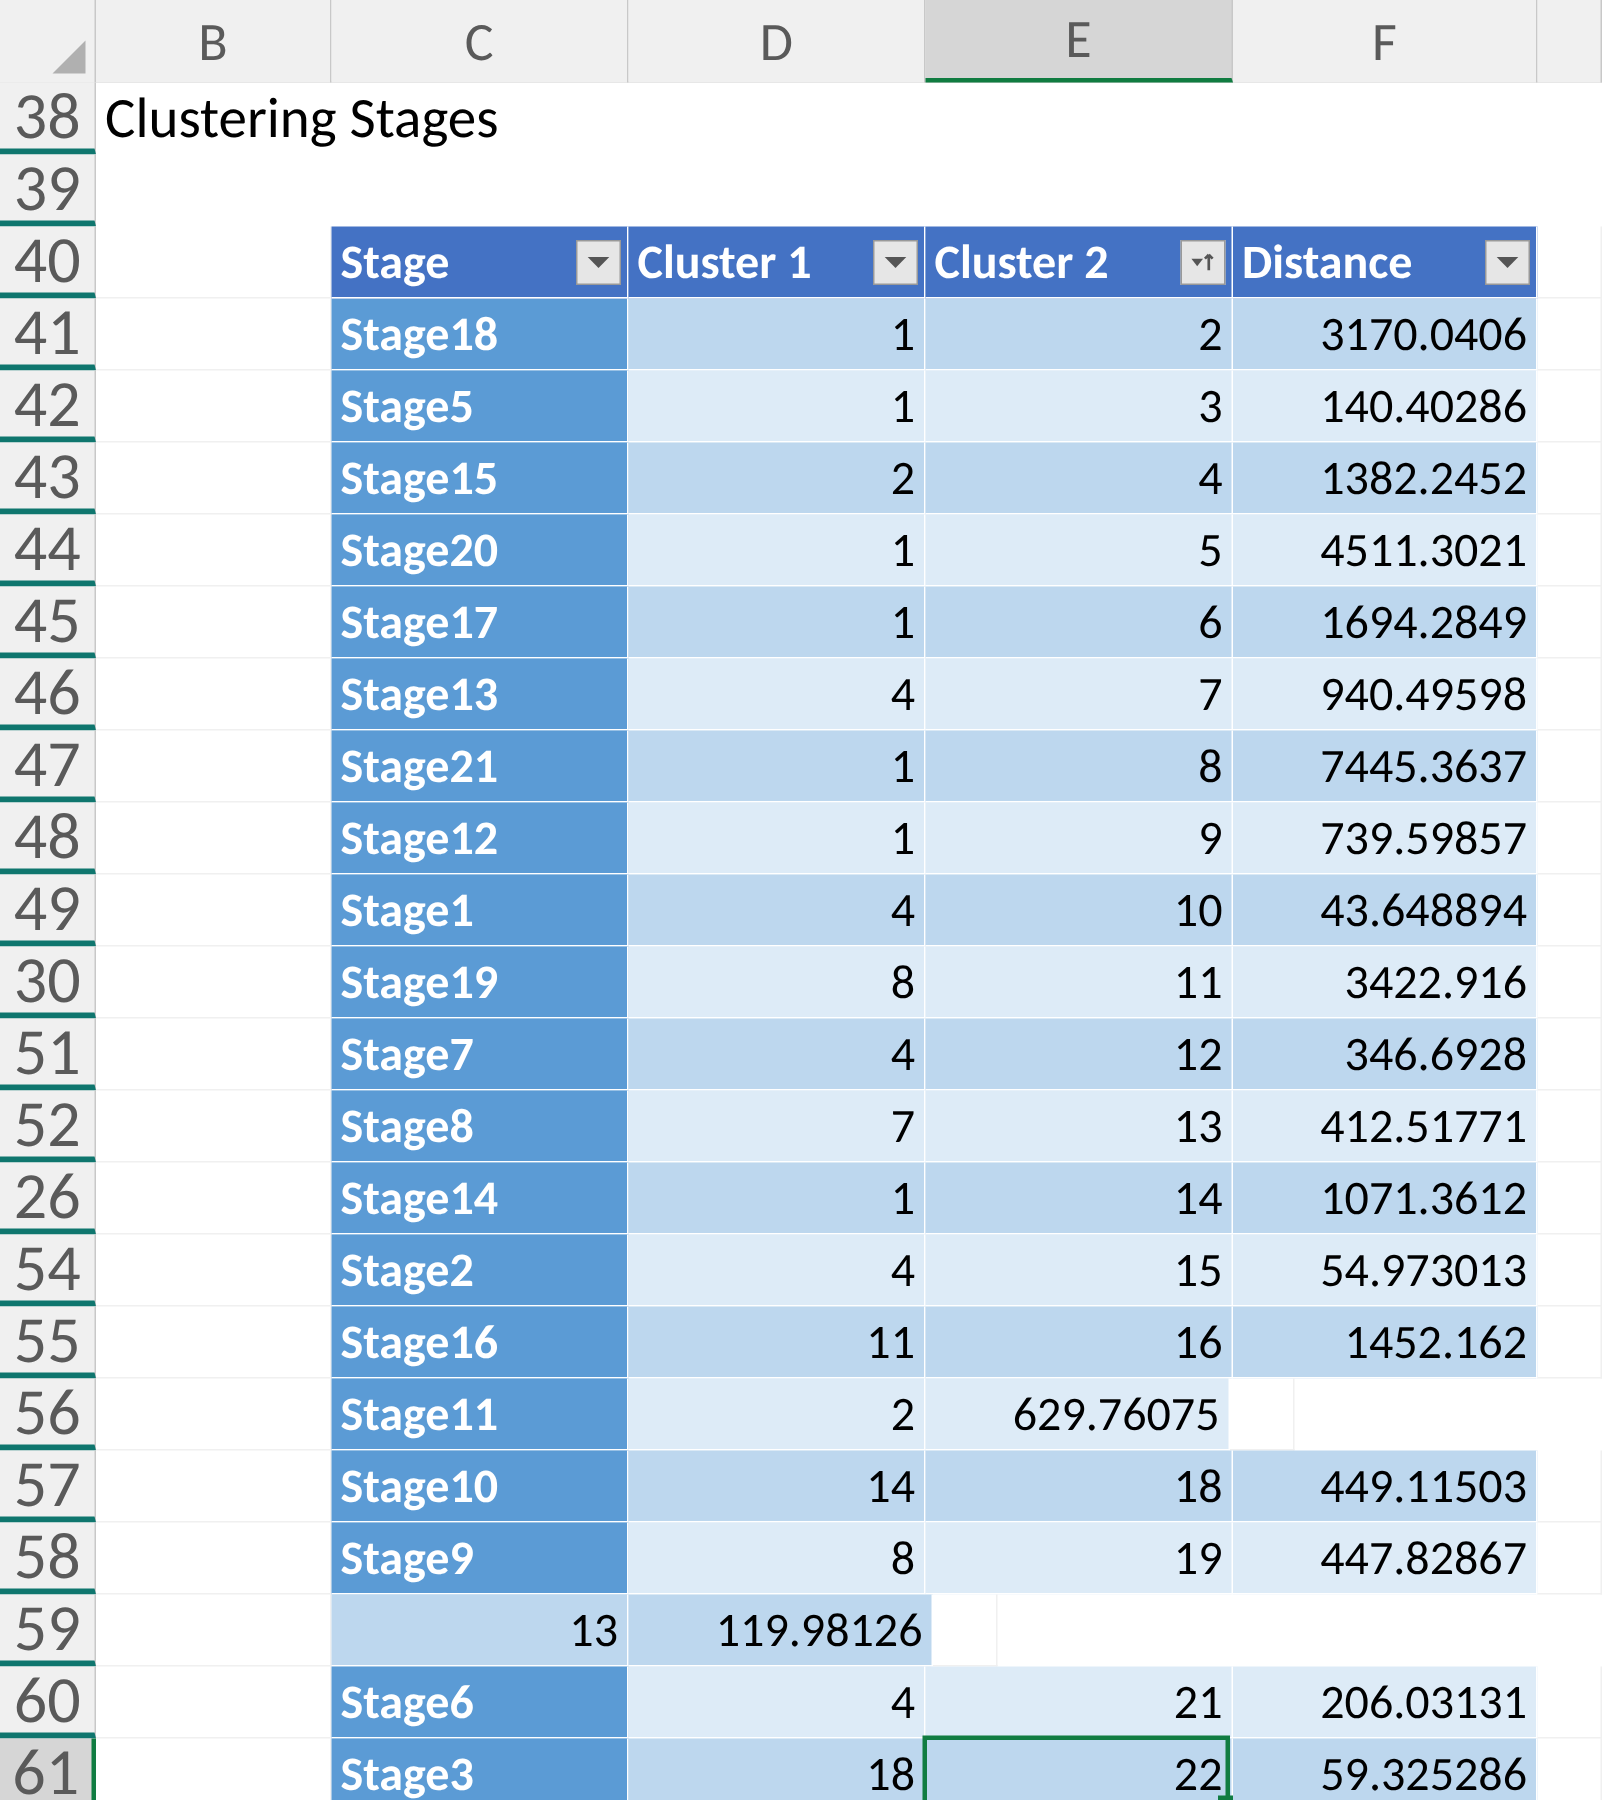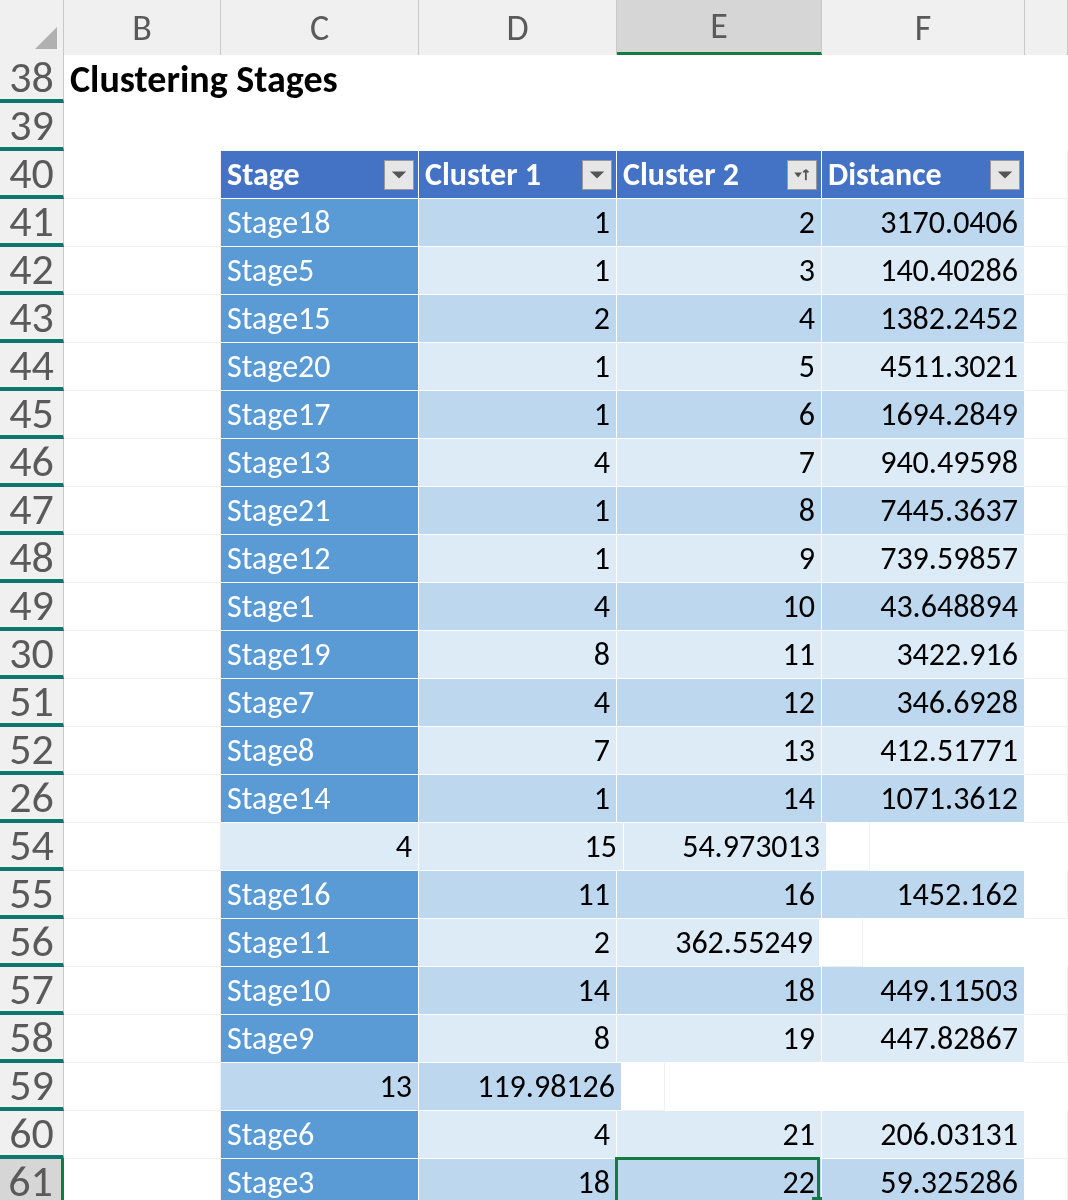--- a/index.html
+++ b/index.html
@@ -82,21 +82,21 @@
   }
   
   .wB { width:157px; }
   .wC { width:198px; }
   .wD { width:198px; }
   .wE { width:205px; }
   .wF { width:203px; }
   .wG { width:43px; }
 
   .title-cell {
-    font-weight:bold;
+    font-weight:normal;
     font-size:38px;
     color:#000;
     border:none;
   }
 
   
   .thdr {
     background:#4472C4;
     color:#fff;
     font-weight:bold;
@@ -115,21 +115,21 @@
     display:flex;
     align-items:center;
     justify-content:center;
   }
   .thdr .filter svg { width:18px; height:18px; }
 
   
   .td-stage {
     background:#5B9BD5;
     color:#fff;
-    font-weight:normal;
+    font-weight:bold;
     border-right:1px solid #fff;
     border-bottom:1px solid #fff;
   }
   .td-n {
     justify-content:flex-end;
     border-right:1px solid #fff;
     border-bottom:1px solid #fff;
     color:#000;
   }
   .band0 { background:#BDD7EE; }
@@ -321,38 +321,39 @@
         <div class="row">
           <div class="cell  wB"></div>
           <div class="cell td-stage wC">Stage14</div>
           <div class="cell td-n band0 wD">1</div>
           <div class="cell td-n band0 wE">14</div>
           <div class="cell td-n band0 wF">1071.3612</div>
           <div class="cell  wG"></div>
         </div>
         <div class="row">
           <div class="cell  wB"></div>
+          <div class="cell td-stage wC">Stage2</div>
           <div class="cell td-n band1 wD">4</div>
           <div class="cell td-n band1 wE">15</div>
           <div class="cell td-n band1 wF">54.973013</div>
           <div class="cell  wG"></div>
         </div>
         <div class="row">
           <div class="cell  wB"></div>
           <div class="cell td-stage wC">Stage16</div>
           <div class="cell td-n band0 wD">11</div>
           <div class="cell td-n band0 wE">16</div>
           <div class="cell td-n band0 wF">1452.162</div>
           <div class="cell  wG"></div>
         </div>
         <div class="row">
           <div class="cell  wB"></div>
           <div class="cell td-stage wC">Stage11</div>
           <div class="cell td-n band1 wD">2</div>
-          <div class="cell td-n band1 wF">362.55249</div>
+          <div class="cell td-n band1 wF">629.76075</div>
           <div class="cell  wG"></div>
         </div>
         <div class="row">
           <div class="cell  wB"></div>
           <div class="cell td-stage wC">Stage10</div>
           <div class="cell td-n band0 wD">14</div>
           <div class="cell td-n band0 wE">18</div>
           <div class="cell td-n band0 wF">449.11503</div>
           <div class="cell  wG"></div>
         </div>

